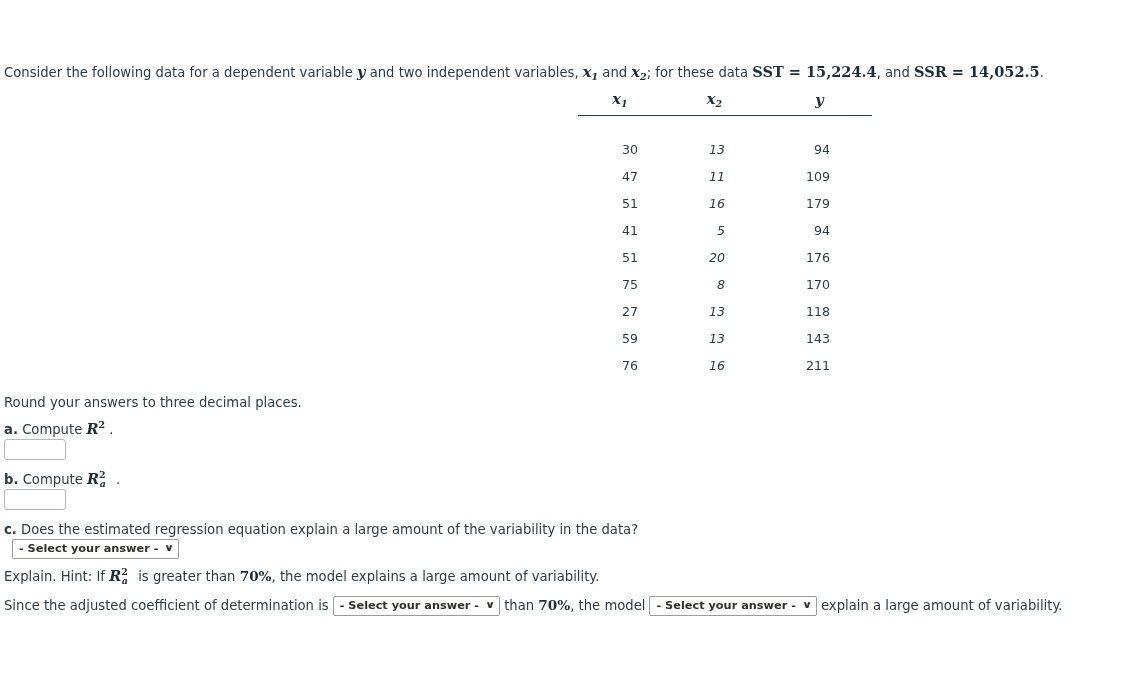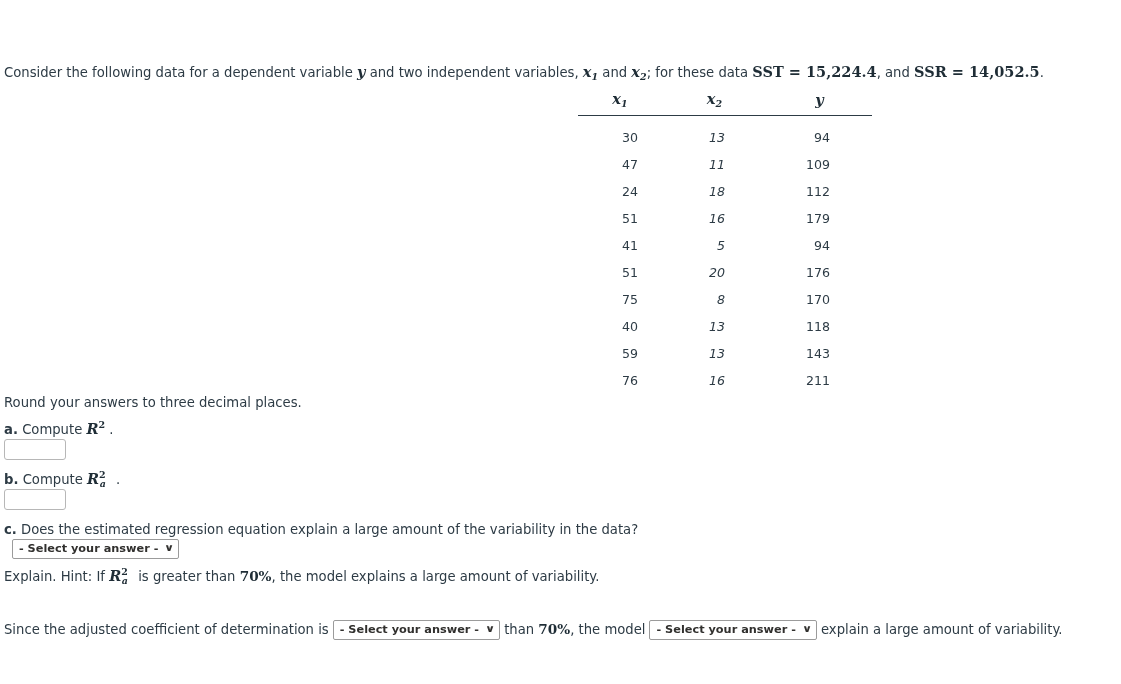--- a/index.html
+++ b/index.html
@@ -92,21 +92,21 @@
   .data-table td {
     font-size: 12.6px;
     color: #2d3b45;
     height: 27px;
     padding: 0;
     text-align: right;
   }
   .data-table td.c1 { padding-right: 24px; }
   .data-table td.c2 { padding-right: 42px; font-style: italic; }
   .data-table td.c3 { padding-right: 42px; }
-  .data-table tr.first td { padding-top: 8px; }
+  .data-table tr.first td { padding-top: 20px; }
 
   
   .round-note {
     position: absolute;
     left: 4px;
     top: 394px;
     line-height: 17px;
   }
   .q-a {
     position: absolute;
@@ -186,21 +186,20 @@
     top: 567px;
     line-height: 17px;
     white-space: nowrap;
   }
   .since-line {
     position: absolute;
     left: 4px;
     top: 595px;
     line-height: 20px;
     white-space: nowrap;
-    margin-top: 24px;
   }
   .since-line .select-box { margin: 0 4px; }
   .pct {
     font-family: "DejaVu Serif", "Liberation Serif", serif;
     font-weight: 700;
     font-size: 13.6px;
     color: #1f2d36;
   }
 </style>
 </head>
@@ -225,46 +224,41 @@
         <td class="c1">30</td>
         <td class="c2">13</td>
         <td class="c3">94</td>
       </tr>
       <tr>
         <td class="c1">47</td>
         <td class="c2">11</td>
         <td class="c3">109</td>
       </tr>
       <tr>
-        <td class="c1">24</td>
-        <td class="c2">18</td>
-        <td class="c3">112</td>
-      </tr>
-      <tr>
         <td class="c1">51</td>
         <td class="c2">16</td>
         <td class="c3">179</td>
       </tr>
       <tr>
         <td class="c1">41</td>
         <td class="c2">5</td>
         <td class="c3">94</td>
       </tr>
       <tr>
         <td class="c1">51</td>
         <td class="c2">20</td>
         <td class="c3">176</td>
       </tr>
       <tr>
         <td class="c1">75</td>
         <td class="c2">8</td>
         <td class="c3">170</td>
       </tr>
       <tr>
-        <td class="c1">40</td>
+        <td class="c1">27</td>
         <td class="c2">13</td>
         <td class="c3">118</td>
       </tr>
       <tr>
         <td class="c1">59</td>
         <td class="c2">13</td>
         <td class="c3">143</td>
       </tr>
       <tr>
         <td class="c1">76</td>

